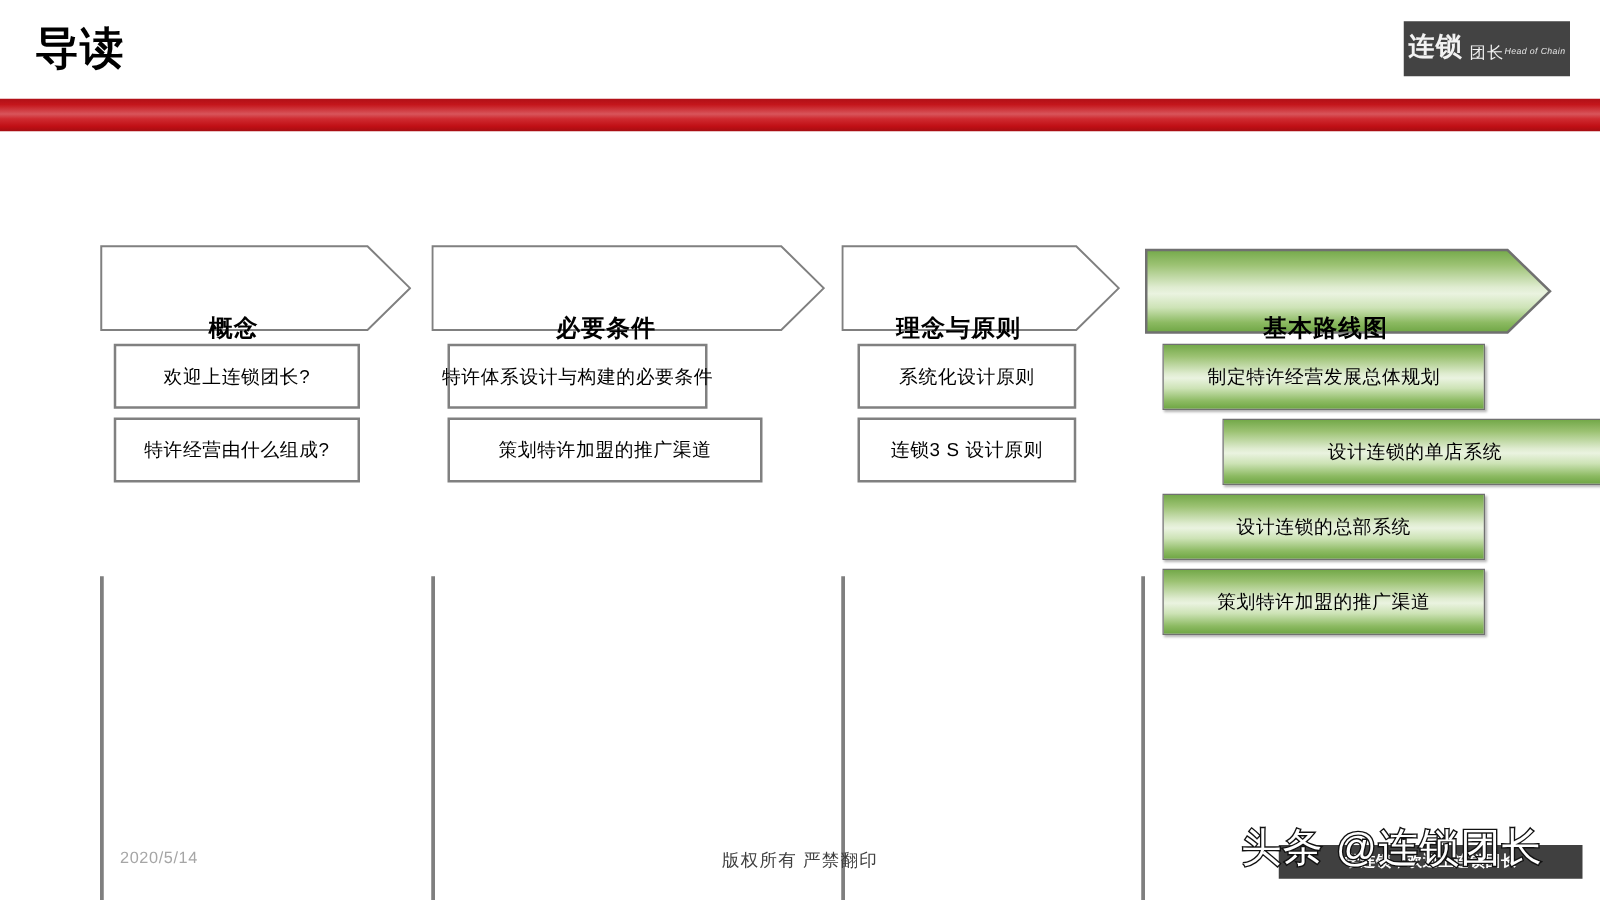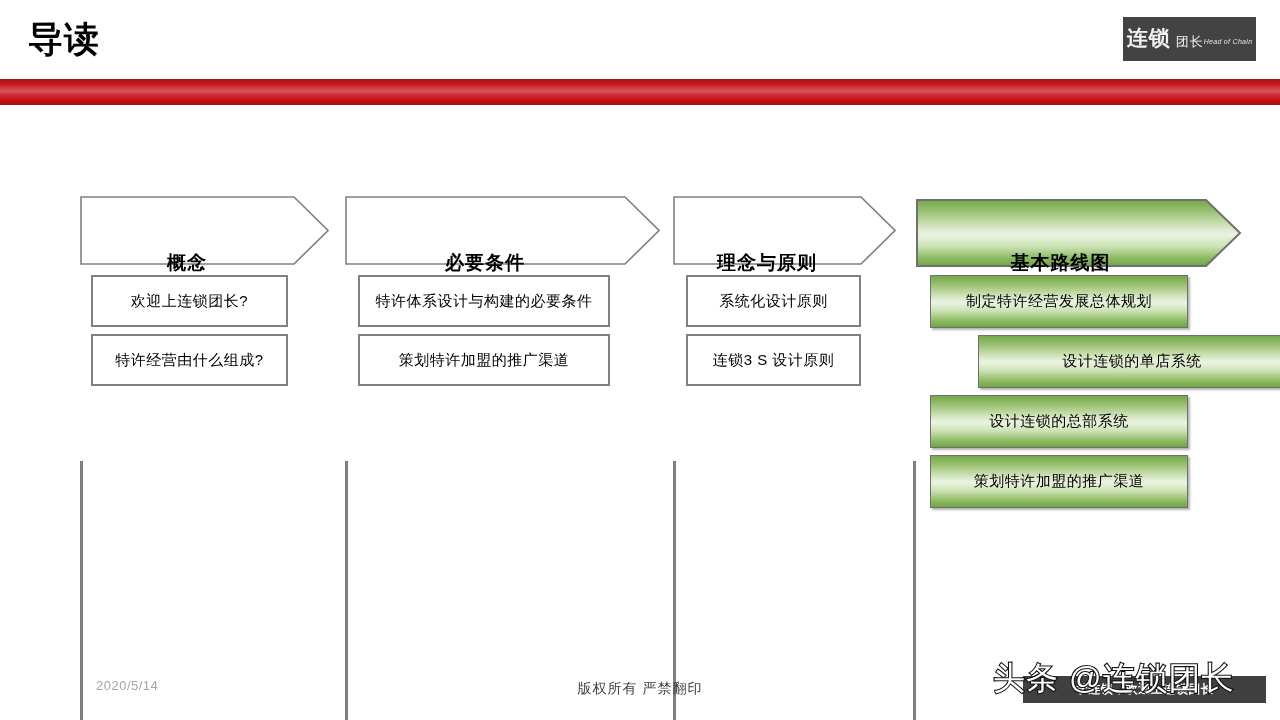--- a/index.html
+++ b/index.html
@@ -256,21 +256,21 @@
   </div>
 
   <div class="column" style="left:345px;">
     <div class="chevron" style="width:315px;">
       <svg width="315" height="69" viewBox="0 0 315 69">
         <path d="M1,1 L280,1 L314,34.5 L280,68 L1,68 Z" fill="#ffffff" stroke="#808080" stroke-width="1.6"></path>
       </svg>
       <div class="chevron-label" style="left:0;width:280px;">必要条件</div>
     </div>
     <div class="items" style="left:13px;">
-      <div class="item plain" style="width:252px;height:52px;">特许体系设计与构建的必要条件</div>
+      <div class="item plain" style="width:208px;height:52px;">特许体系设计与构建的必要条件</div>
       <div class="item plain" style="width:252px;height:52px;">策划特许加盟的推广渠道</div>
     </div>
     <div class="stem" style="left:0;height:345px;"></div>
 
   </div>
 
   <div class="column" style="left:673px;">
     <div class="chevron" style="width:223px;">
       <svg width="223" height="69" viewBox="0 0 223 69">
         <path d="M1,1 L188,1 L222,34.5 L188,68 L1,68 Z" fill="#ffffff" stroke="#808080" stroke-width="1.6"></path>

